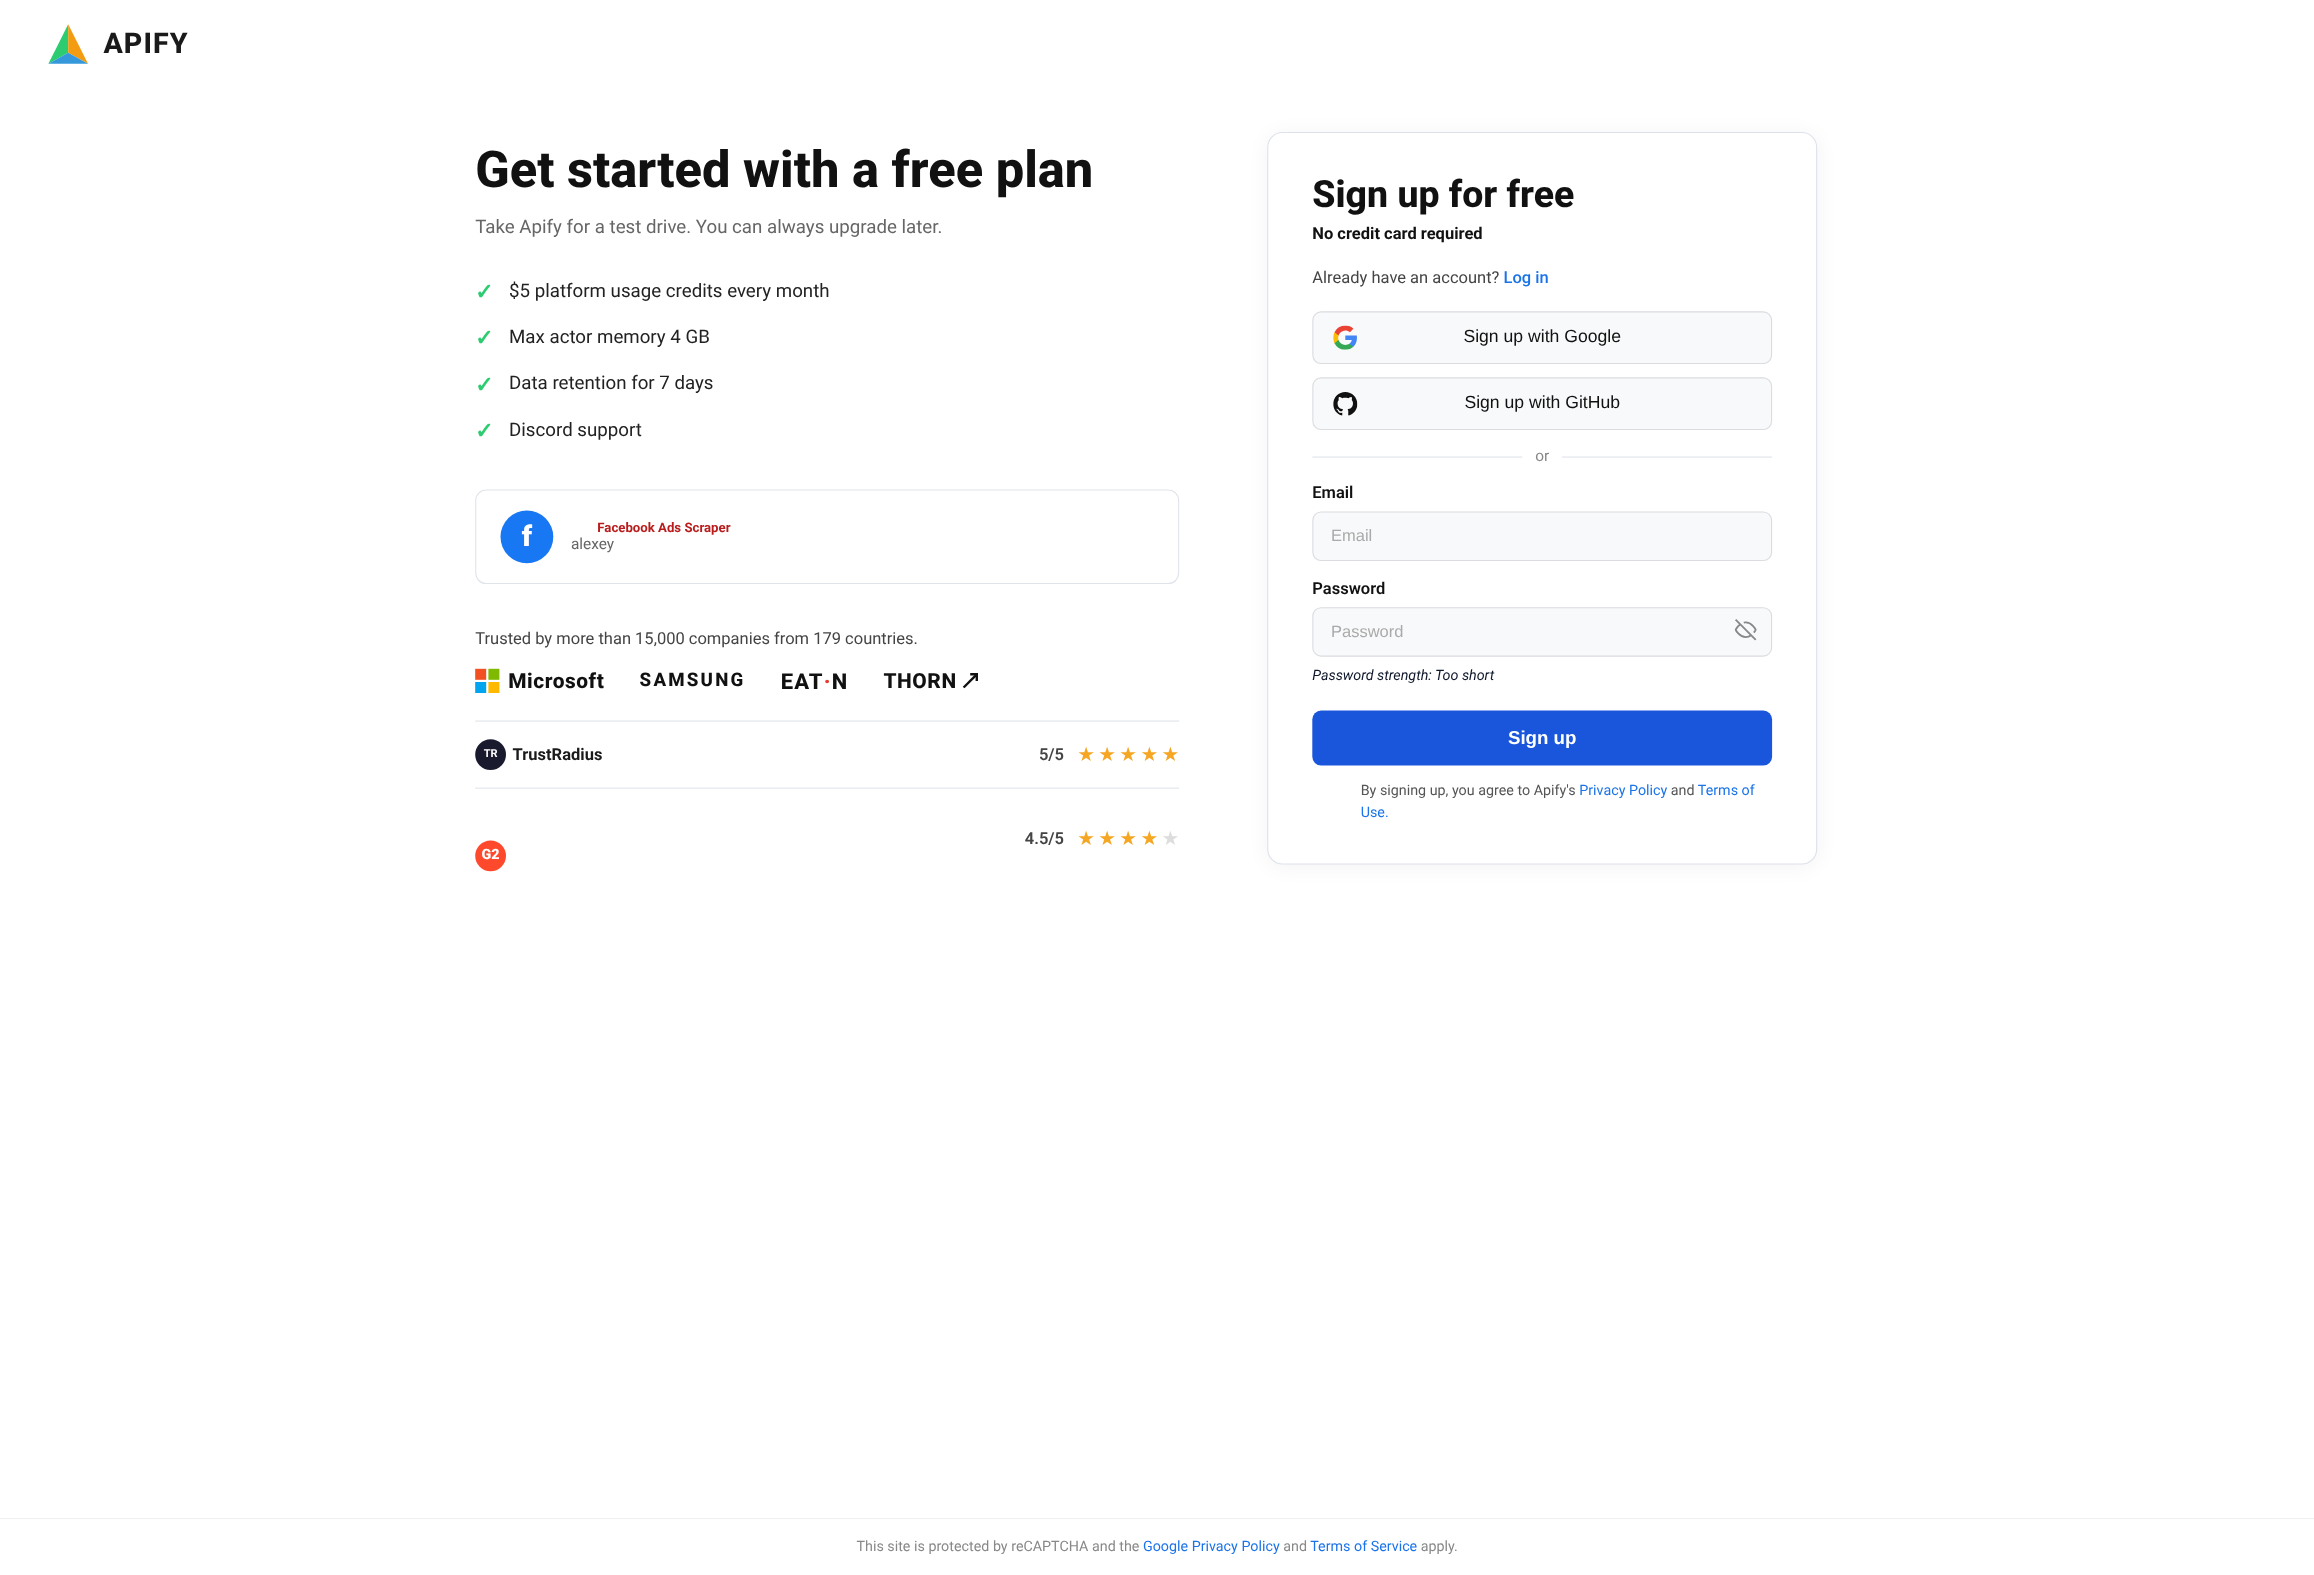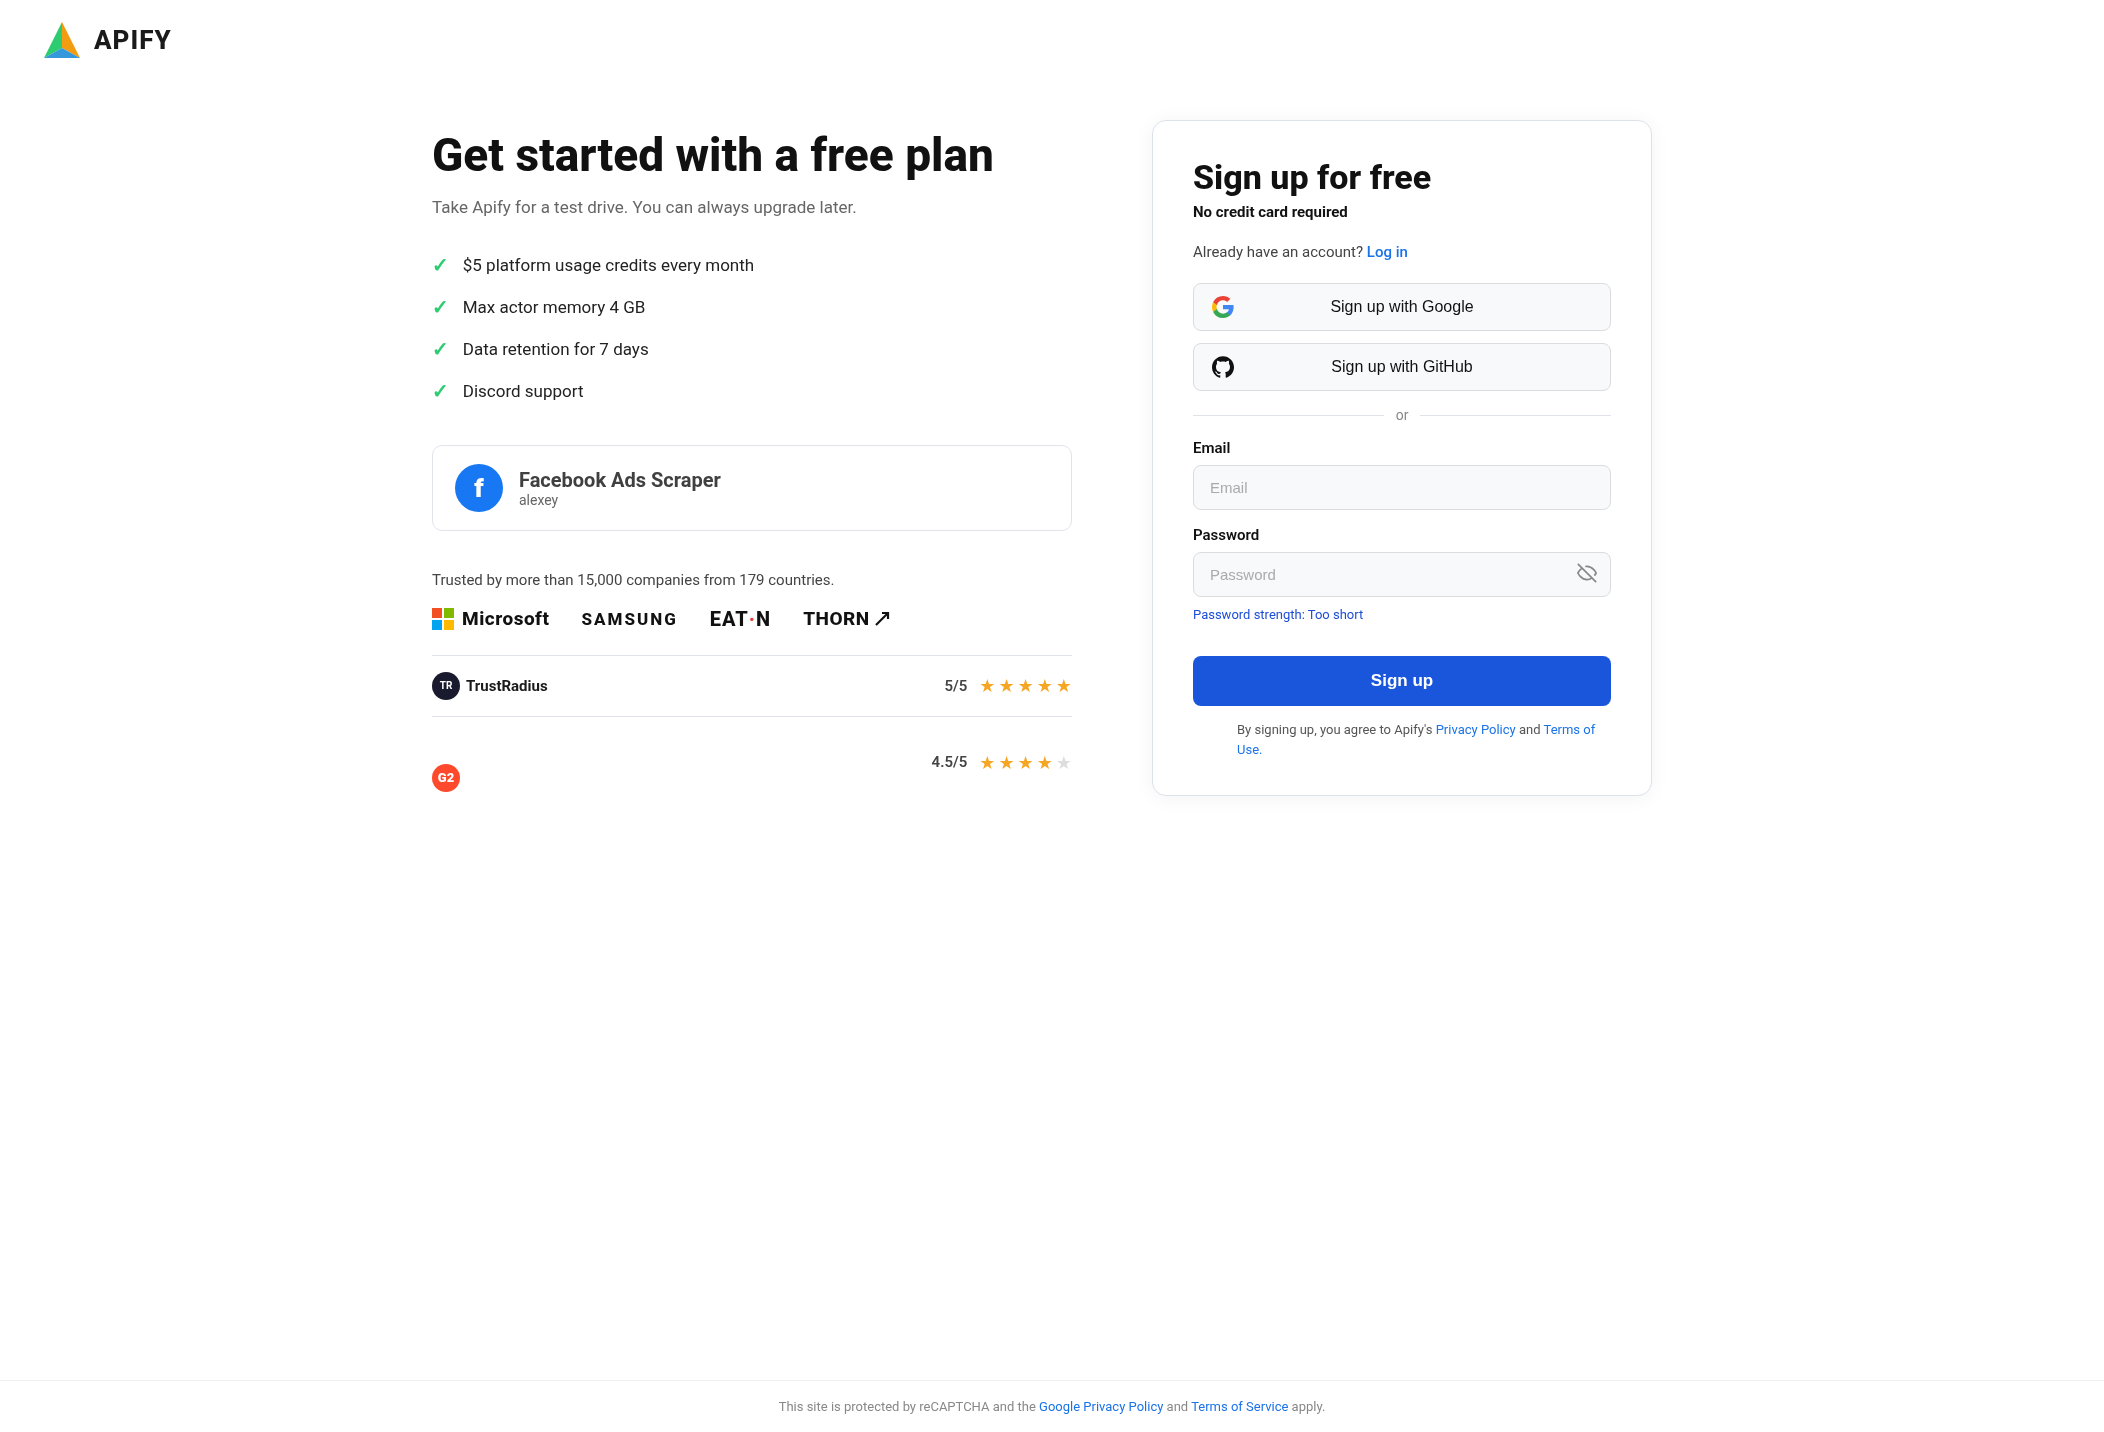--- a/index.html
+++ b/index.html
@@ -103,23 +103,24 @@
       color: white;
       font-size: 26px;
       font-weight: 900;
       flex-shrink: 0;
     }
     .actor-info {
       display: flex;
       flex-direction: column;
     }
     .actor-name {
-      font-size: 20px;
+      font-size: 12px;
       font-weight: 700;
-      color: #404040;
+      color: #b91c1c;
+      margin-left: 24px;
     }
     .actor-author {
       font-size: 14px;
       color: #666;
     }
     .trusted-section {
       margin-bottom: 28px;
     }
     .trusted-text {
       font-size: 15px;
@@ -310,23 +311,24 @@
       position: absolute;
       right: 14px;
       top: 50%;
       transform: translateY(-50%);
       color: #888;
       cursor: pointer;
       font-size: 18px;
     }
     .password-strength {
       font-size: 13px;
-      color: #1d4ed8;
-      margin-bottom: 34px;
+      color: #0f172a;
+      margin-bottom: 24px;
       margin-top: 6px;
+      font-style: italic;
     }
     .signup-btn {
       width: 100%;
       padding: 15px;
       background: #1a56db;
       color: #fff;
       font-size: 17px;
       font-weight: 700;
       border: none;
       border-radius: 8px;

